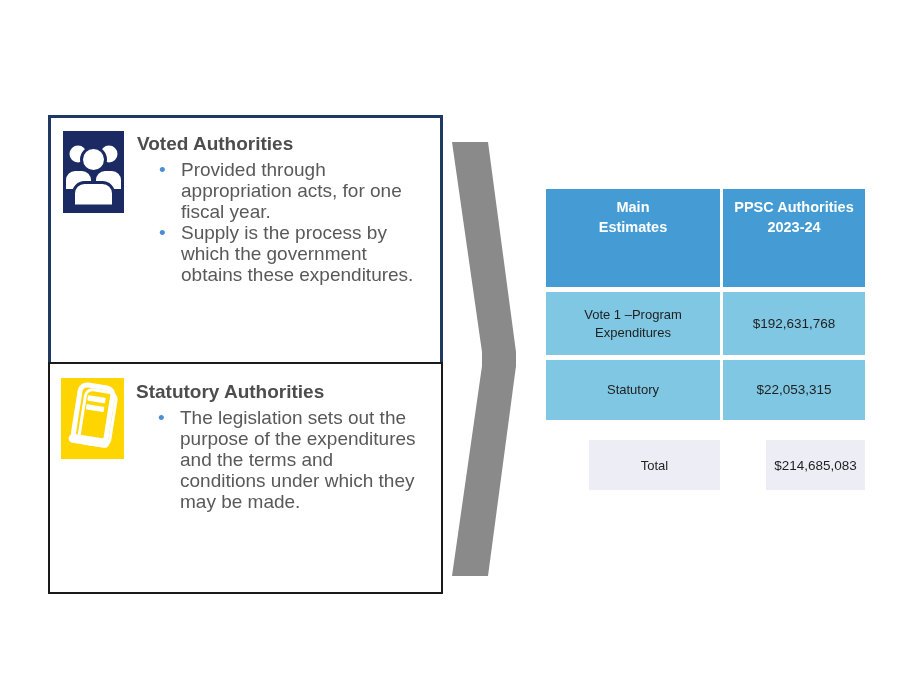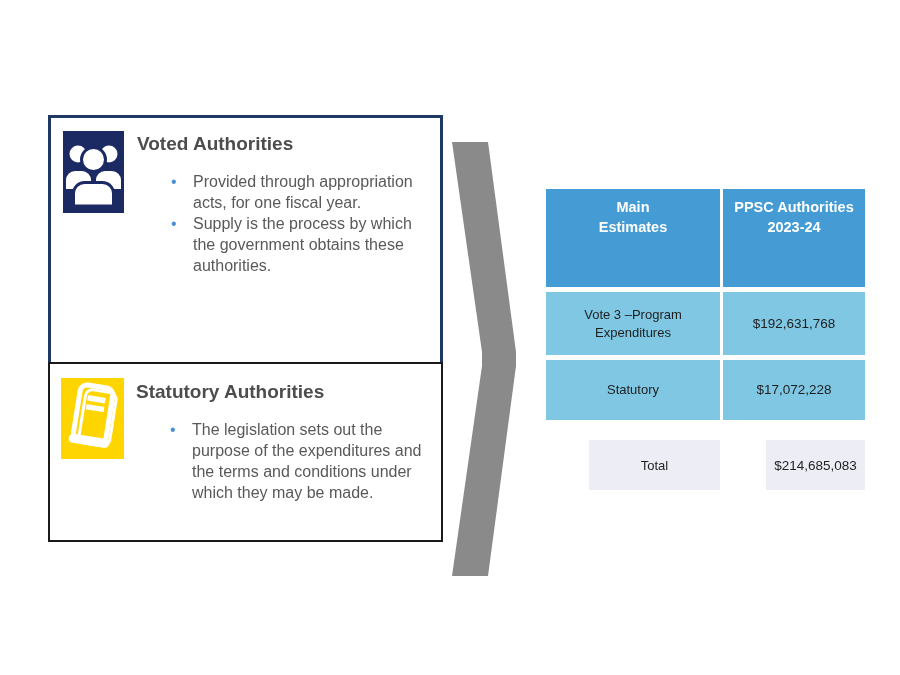--- a/index.html
+++ b/index.html
@@ -5,33 +5,33 @@
   html,body{margin:0;padding:0;background:#ffffff;}
   body{width:900px;height:675px;font-family:"Liberation Sans",sans-serif;position:relative;overflow:hidden;}
   .slide{position:absolute;left:0;top:0;width:900px;height:675px;background:#ffffff;}
 
   .title{position:absolute;left:0;top:54px;width:900px;margin:0;text-align:center;
          font-size:30px;font-weight:500;color:#1c1c1c;letter-spacing:-0.3px;}
 
   
   .info-box{position:absolute;left:48px;width:395px;background:#ffffff;box-sizing:border-box;}
   .box-voted{top:115px;height:268px;border:3px solid #1F3864;}
-  .box-statutory{top:362px;height:180px;border:2px solid #1a1a1a;}
+  .box-statutory{top:362px;height:232px;border:2px solid #1a1a1a;}
 
   .icon-tile{position:absolute;display:block;}
   .box-voted .icon-tile{left:12px;top:13px;width:61px;height:82px;background:#1B2A63;}
   .box-statutory .icon-tile{left:11px;top:14px;width:63px;height:81px;background:#FFD500;}
   .icon-tile svg{display:block;width:100%;height:100%;}
 
   .box-heading{position:absolute;left:86px;margin:0;font-size:19px;font-weight:700;color:#4d4d4d;}
   .box-voted .box-heading{top:15px;}
   .box-statutory .box-heading{top:17px;}
 
-  .bullet-list{position:absolute;left:105px;margin:12px;padding:0;list-style:none;
-               width:262px;font-size:16px;line-height:21px;color:#595959;}
+  .bullet-list{position:absolute;left:105px;margin:0;padding:0;list-style:none;
+               width:262px;font-size:19px;line-height:21px;color:#595959;}
   .box-voted .bullet-list{top:41px;}
   .box-statutory .bullet-list{top:43px;}
   .bullet-list li{position:relative;padding-left:25px;}
   .bullet-list li::before{content:"\2022";position:absolute;left:3px;top:0;color:#4A8FD3;}
 
   
   .chevron{position:absolute;left:0;top:0;width:900px;height:675px;pointer-events:none;}
 
   
   .est-table{position:absolute;left:546px;top:189px;width:319px;}
@@ -63,21 +63,21 @@
           <path d="M3 58 v-9 a9 9 0 0 1 9-9 h7 a9 9 0 0 1 9 9 v9 z"></path>
           <path d="M33 58 v-9 a9 9 0 0 1 9-9 h7 a9 9 0 0 1 9 9 v9 z"></path>
           <circle cx="30.5" cy="28.5" r="12" stroke="#1B2A63" stroke-width="3"></circle>
           <path d="M10.5 75 v-12.5 a11 11 0 0 1 11-11 h18 a11 11 0 0 1 11 11 V75 z" stroke="#1B2A63" stroke-width="3"></path>
         </g>
       </svg>
     </span>
     <h2 class="box-heading">Voted Authorities</h2>
     <ul class="bullet-list">
       <li>Provided through appropriation acts, for one fiscal year.</li>
-      <li>Supply is the process by which the government obtains these authorities.</li>
+      <li>Supply is the process by which the government obtains these expenditures.</li>
     </ul>
   </section>
 
   <section class="info-box box-statutory">
     <span class="icon-tile">
       <svg viewBox="0 0 63 81" xmlns="http://www.w3.org/2000/svg" aria-hidden="true">
         <g transform="rotate(9 31 40)">
           <rect x="21" y="12" width="31" height="54" rx="7" fill="none" stroke="#ffffff" stroke-width="3"></rect>
           <rect x="15" y="8" width="33" height="56" rx="7" fill="none" stroke="#ffffff" stroke-width="5"></rect>
           <g fill="#ffffff">
@@ -98,26 +98,26 @@
     <polygon points="452,142 488,142 516,352 516,366 488,576 452,576 482,366 482,352" fill="#8A8A8A"></polygon>
   </svg>
 
   <div class="est-table">
     <div class="grid">
       <div class="cell hdr">Main
 Estimates</div>
       <div class="cell hdr">PPSC Authorities
 2023-24</div>
 
-      <div class="cell rowc r1">Vote 3 –Program
+      <div class="cell rowc r1">Vote 1 –Program
 Expenditures</div>
       <div class="cell rowc r1 val">$192,631,768</div>
 
       <div class="cell rowc r2">Statutory</div>
-      <div class="cell rowc r2 val">$17,072,228</div>
+      <div class="cell rowc r2 val">$22,053,315</div>
     </div>
 
     <div class="grid totalgrid">
       <div class="cell totc">Total</div>
       <div class="cell totc val">$214,685,083</div>
     </div>
   </div>
 
 </div>
 

